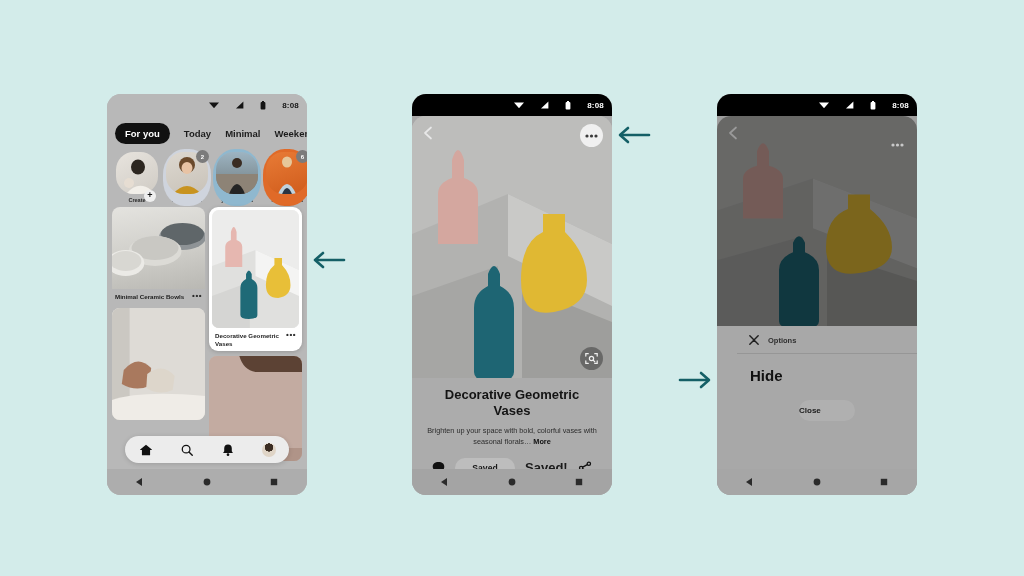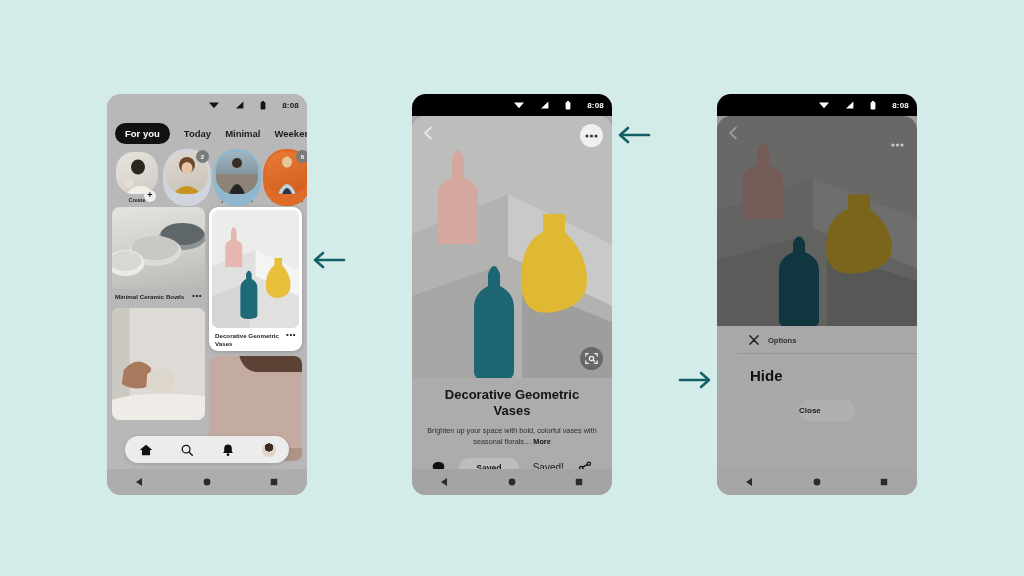--- a/index.html
+++ b/index.html
@@ -156,21 +156,21 @@
   .p2-desc { font-size: 7.3px; color: #2d2d2d; line-height: 1.5; margin-top: 7px; }
   .p2-more { font-weight: 700; color: #111; }
   .p2-actions {
     display: flex; align-items: center; justify-content: space-between;
     padding: 0 6px; margin-top: 10px;
   }
   .visit-btn {
     background: #bdbdbd; border-radius: 14px;
     padding: 5px 17px; font-size: 8.6px; font-weight: 700; color: #1a1a1a;
   }
-  .saved-txt { font-size: 10px; font-weight: 400; color: #1a1a1a; }
+  .saved-txt { font-size: 13px; font-weight: 700; color: #1a1a1a; }
 
   
   #p3body { position: absolute; top: 22px; left: 0; right: 0; bottom: 0; background: #9e9e9e; }
   .p3-hero { position: absolute; top: 0; left: 0; right: 0; height: 210px; overflow: hidden; }
   .p3-dim { position: absolute; inset: 0; background: rgba(0,0,0,.45); z-index: 5; }
   .sheet {
     position: absolute; top: 210px; left: 0; right: 0; bottom: 26px;
     background: #a8a8a8;
     padding-left: 20px;
   }

